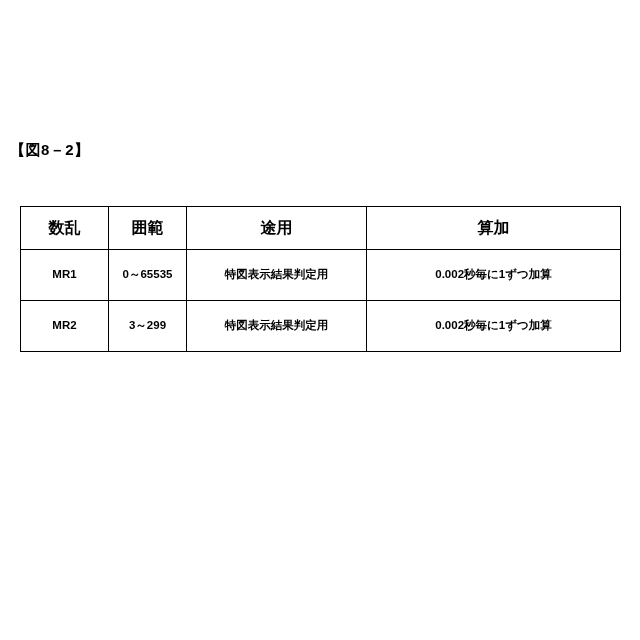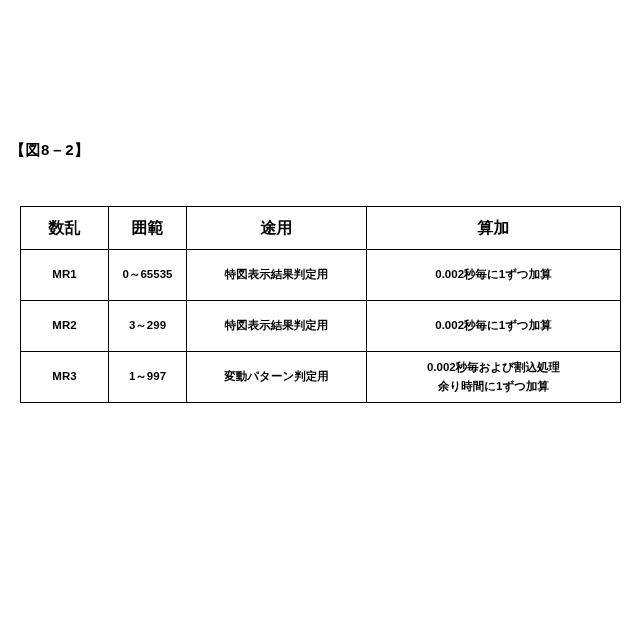--- a/index.html
+++ b/index.html
@@ -104,26 +104,17 @@
           </td>
         </tr>
         <tr>
           <td>MR2</td>
           <td>3～299</td>
           <td>特図表示結果判定用</td>
           <td class="cell-lines">
             <span>0.002秒毎に1ずつ加算</span>
           </td>
         </tr>
-        <tr>
-          <td>MR3</td>
-          <td>1～997</td>
-          <td>変動パターン判定用</td>
-          <td class="cell-lines">
-            <span>0.002秒毎および割込処理</span>
-            <span>余り時間に1ずつ加算</span>
-          </td>
-        </tr>
       </tbody>
     </table>
   </div>
 
 </div>
 
 </body></html>

